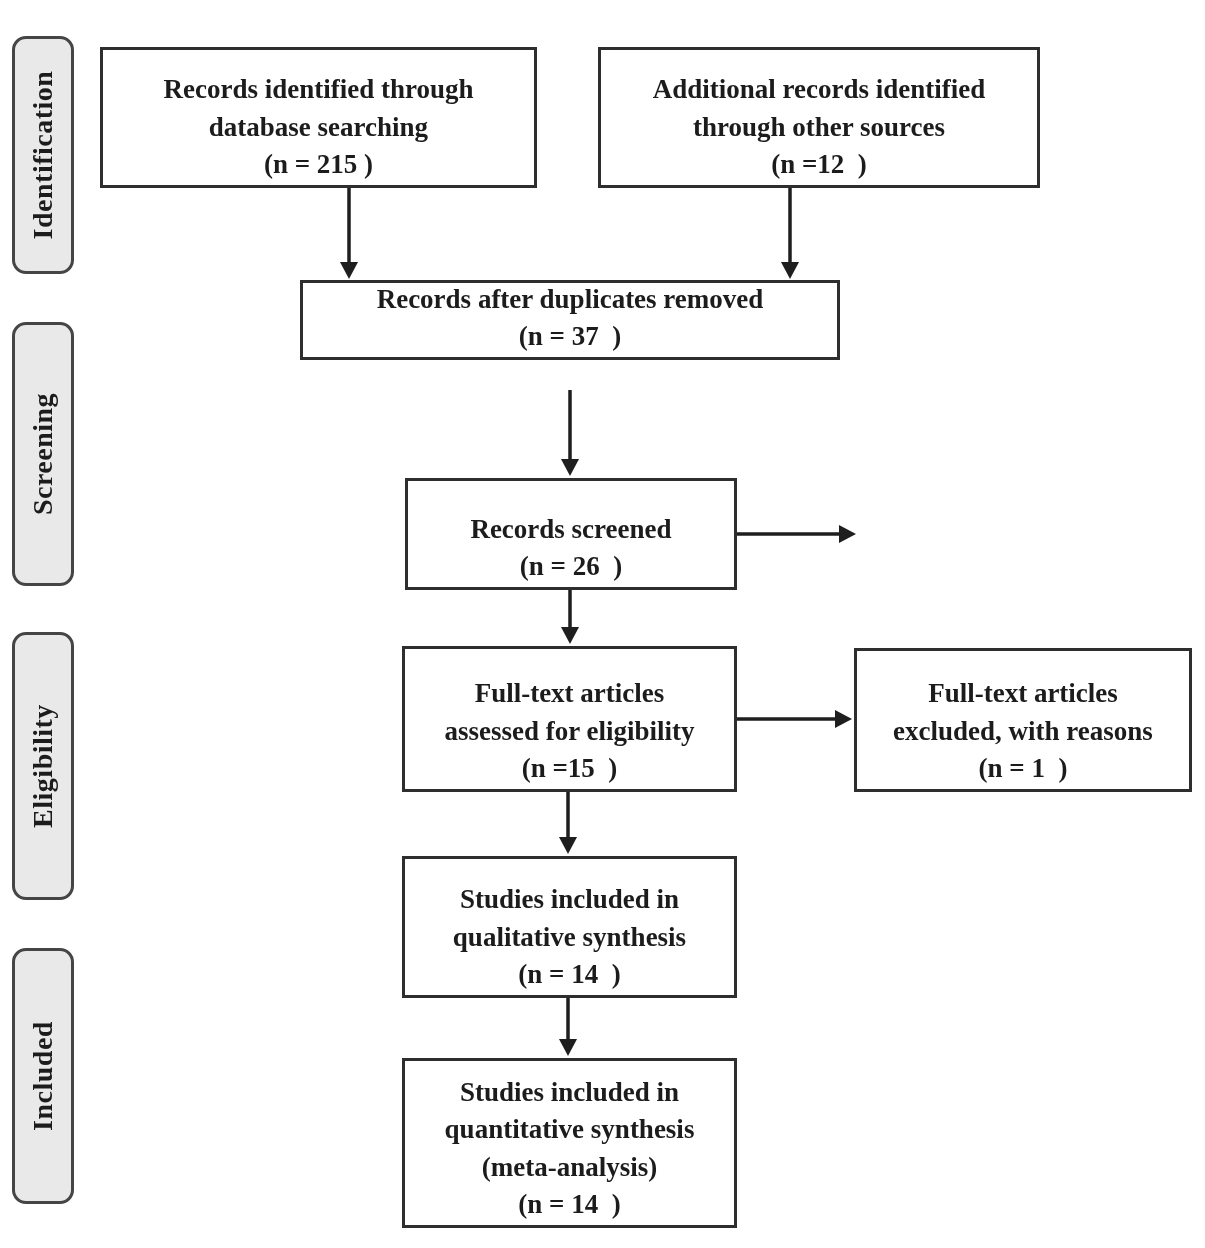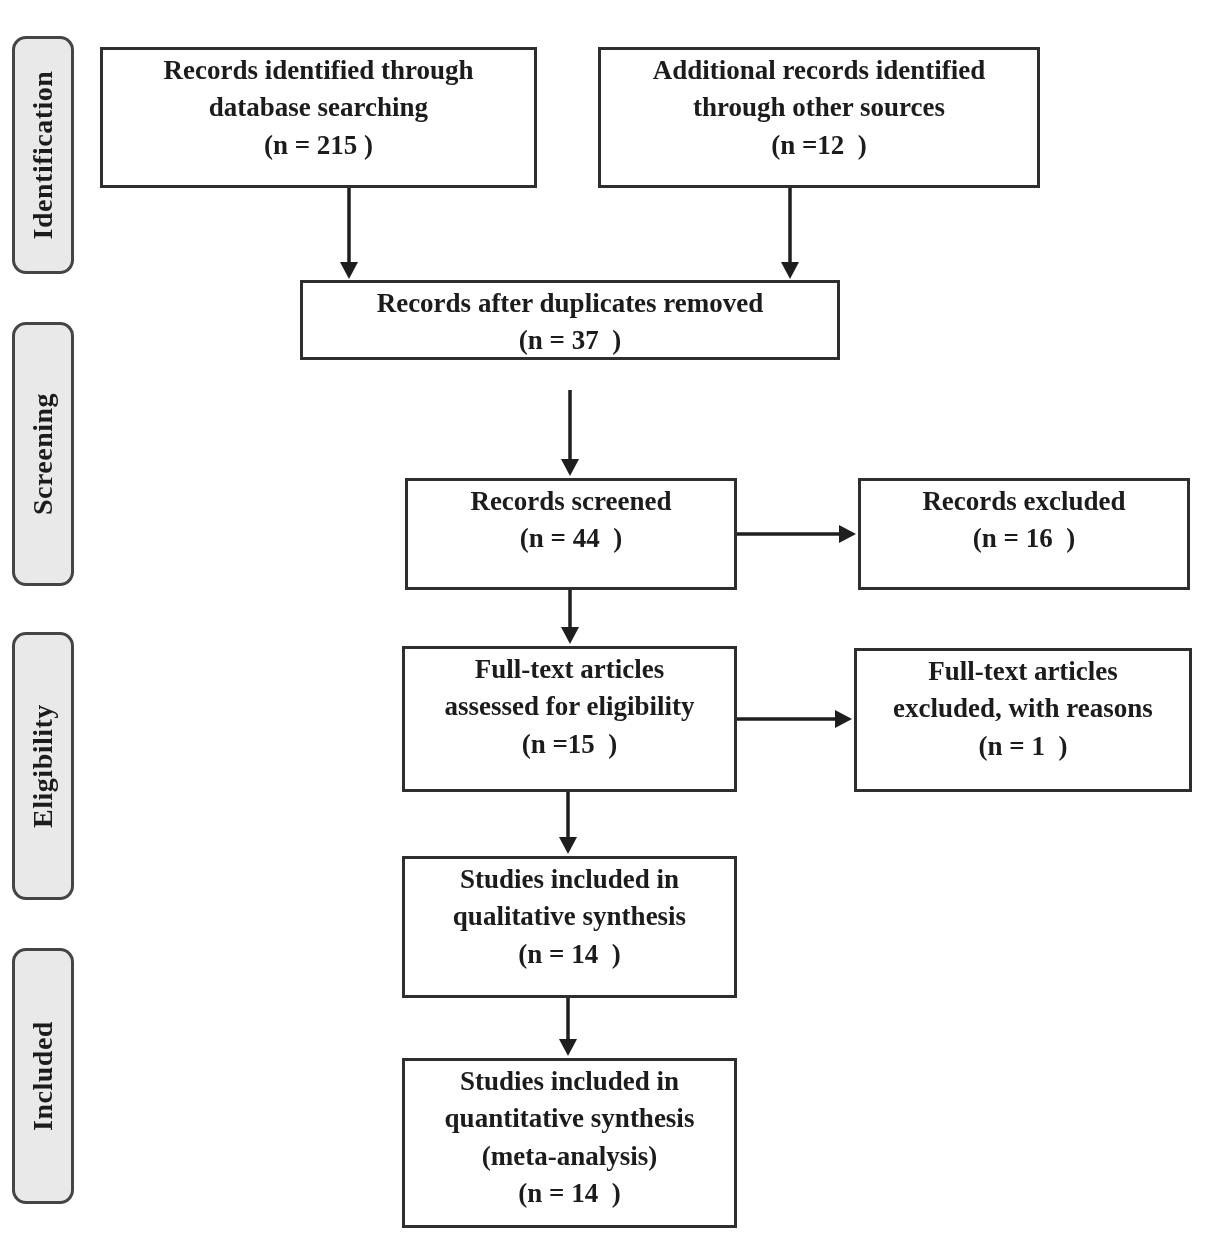--- a/index.html
+++ b/index.html
@@ -34,21 +34,21 @@
     font-weight: bold;
     color: #1c1c1c;
     letter-spacing: 0.5px;
   }
   .flow-box {
     position: absolute;
     background: #ffffff;
     border: 3px solid #2e2e2e;
     box-sizing: border-box;
     display: flex;
-    align-items: flex-start;
+    align-items: flex-end;
     justify-content: center;
     text-align: center;
   }
   .flow-box .box-text {
     white-space: pre-wrap;
     font-size: 27px;
     font-weight: bold;
     color: #1c1c1c;
     line-height: 1.38;
     padding: 2px 8px;
@@ -134,27 +134,23 @@
 (n =12  )</span>
   </div>
 
   <div class="flow-box" style="left:300px; top:280px; width:540px; height:80px;">
     <span class="box-text">Records after duplicates removed
 (n = 37  )</span>
   </div>
 
   <div class="flow-box" style="left:405px; top:478px; width:332px; height:112px;">
     <span class="box-text">Records screened
-(n = 44  )</span>
+(n = 26  )</span>
   </div>
 
-  <div class="flow-box" style="left:858px; top:478px; width:332px; height:112px;">
-    <span class="box-text">Records excluded
-(n = 16  )</span>
-  </div>
 
   <div class="flow-box" style="left:402px; top:646px; width:335px; height:146px;">
     <span class="box-text">Full-text articles
 assessed for eligibility
 (n =15  )</span>
   </div>
 
   <div class="flow-box" style="left:854px; top:648px; width:338px; height:144px;">
     <span class="box-text">Full-text articles
 excluded, with reasons

